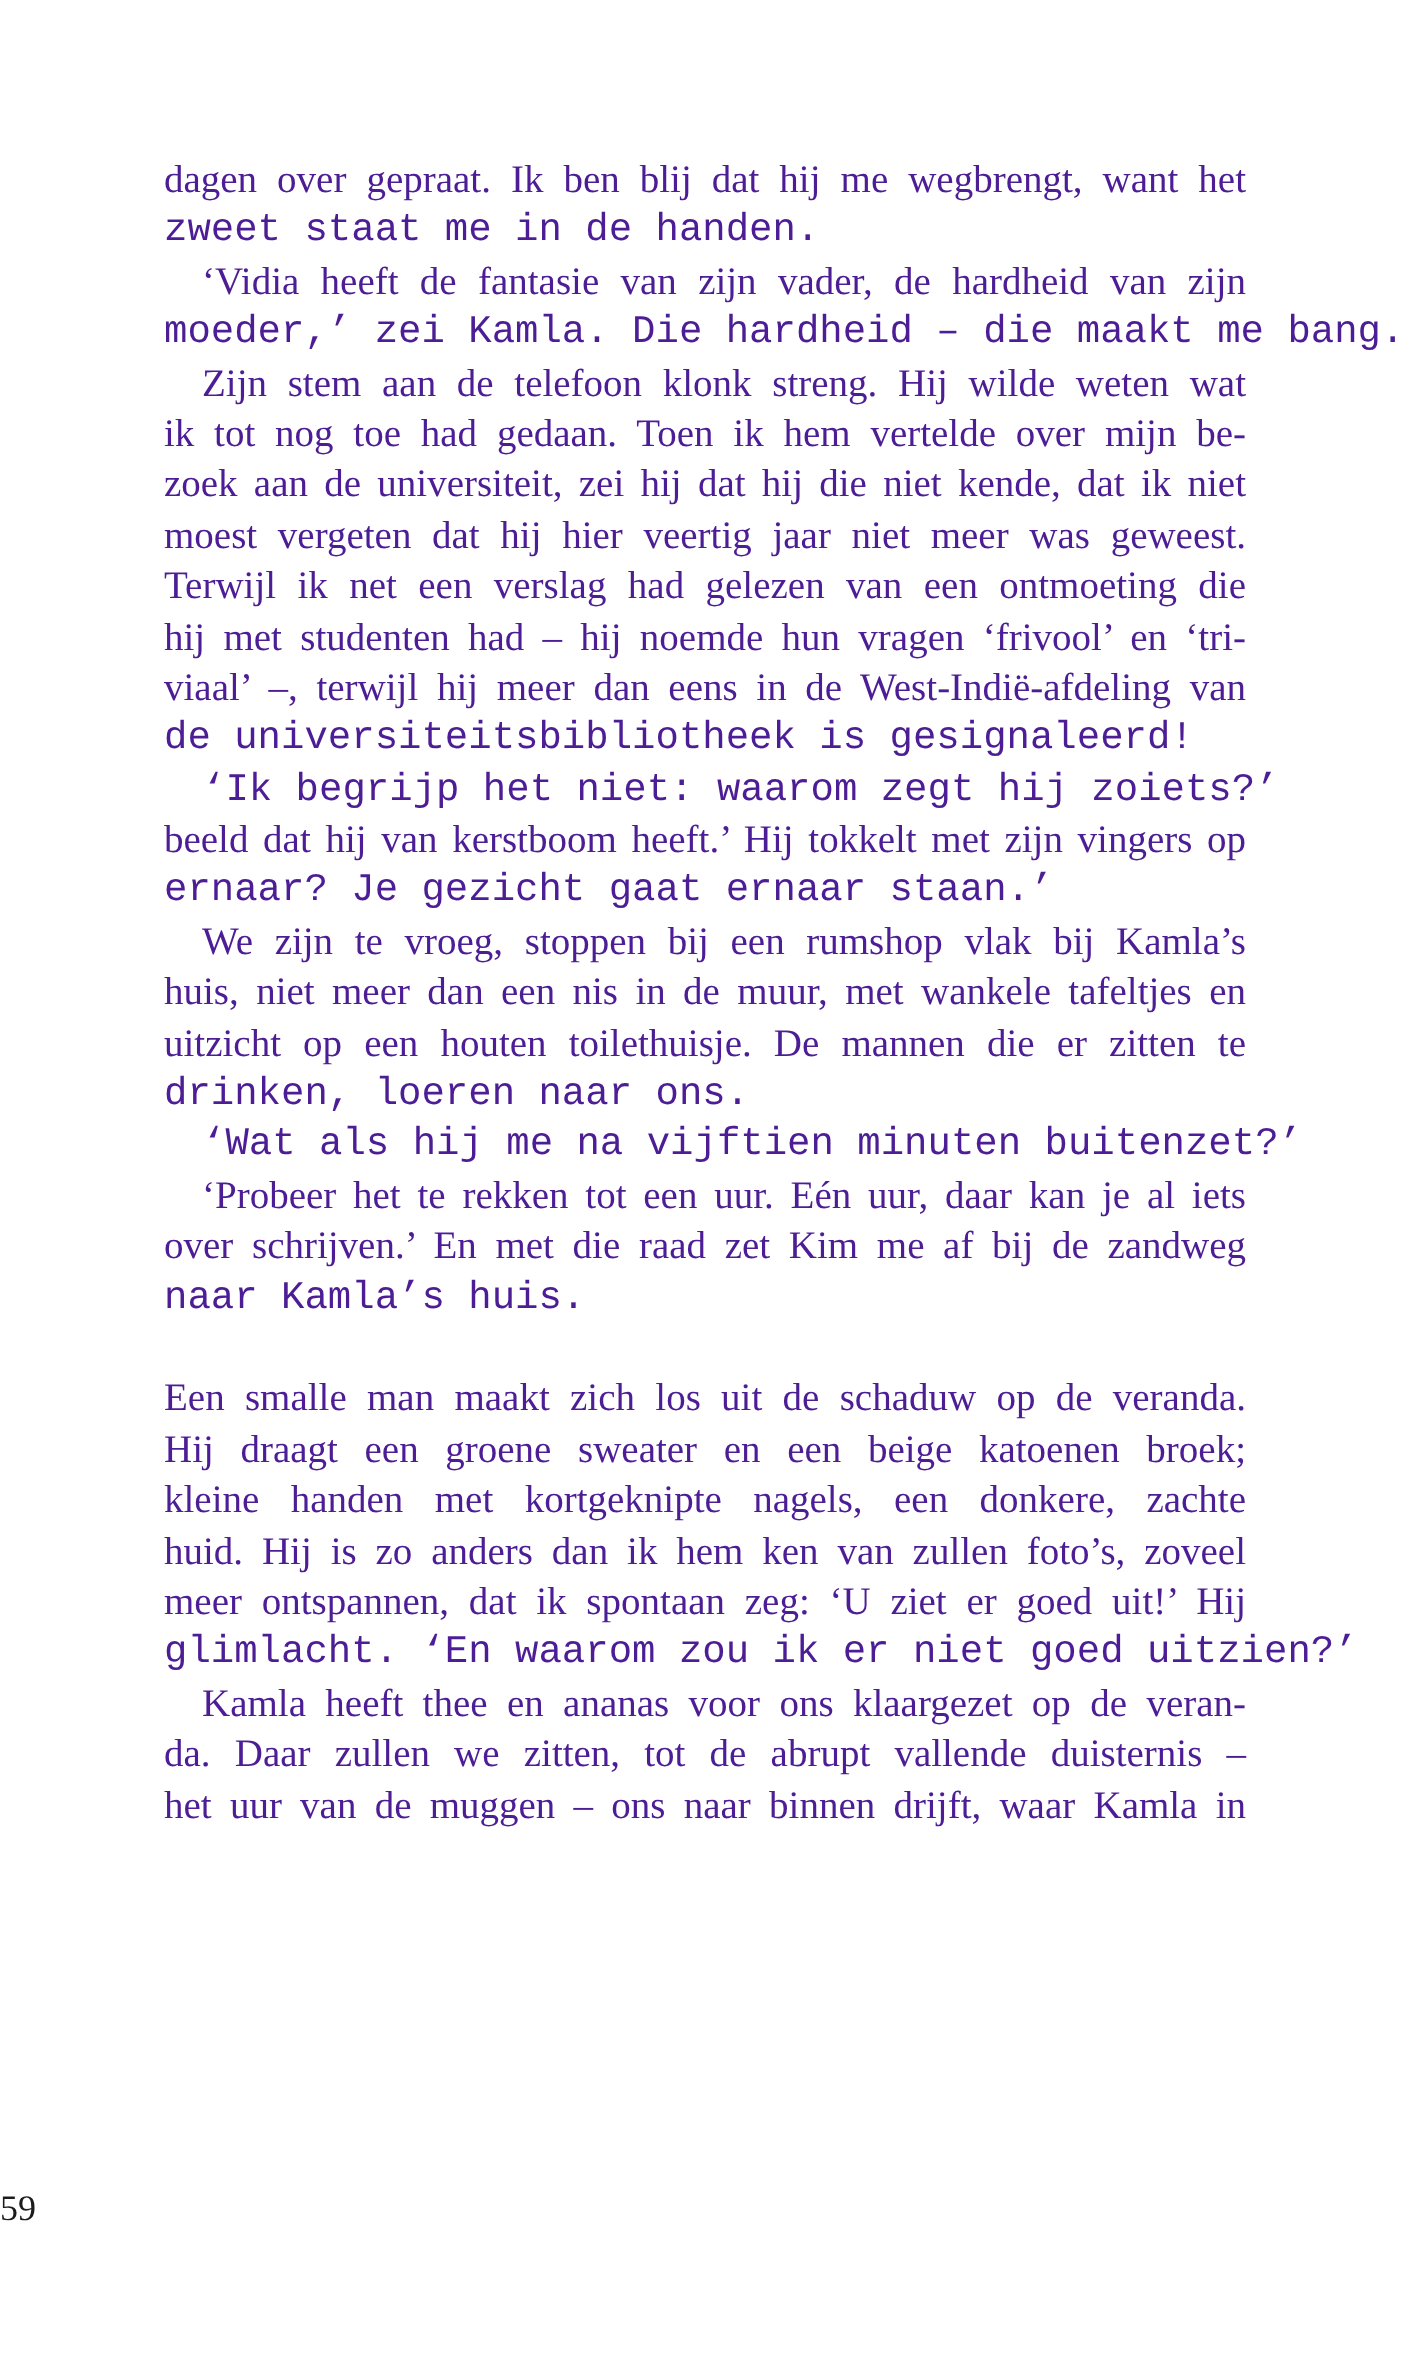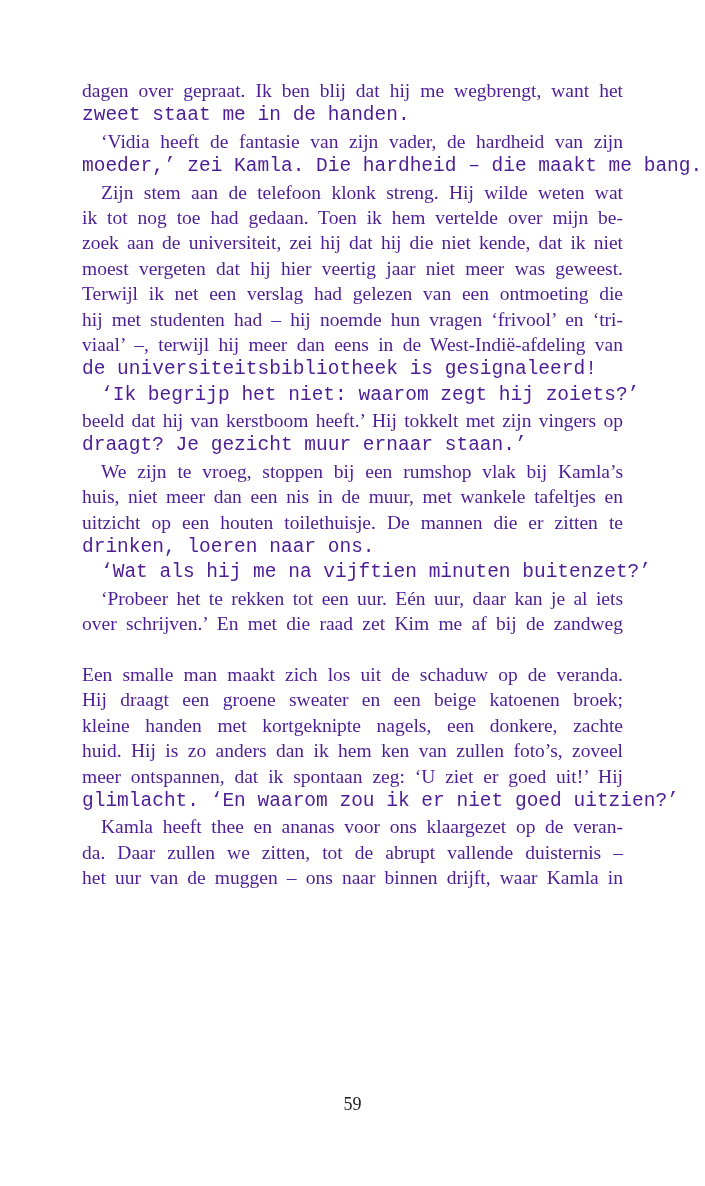--- a/index.html
+++ b/index.html
@@ -7,21 +7,21 @@
   .page {
     position: absolute; left: 82px; top: 78px; width: 541px;
     font-family: "Liberation Serif", "DejaVu Serif", serif;
     font-size: 19.5px; line-height: 25.4px; color: #4c1d95;
   }
   .line { display: block; white-space: nowrap; text-align: justify; text-align-last: justify; height: 25.4px; }
   .line.last { text-align-last: left; font-family: Liberation Mono, monospace; }
   .line.indent { padding-left: 19px; }
   .gap { display: block; height: 25.4px; }
   .page-number {
-    position: absolute; top: 1094px; left: 0; width: 705px; text-align: center;
+    position: absolute; top: 1094px; left: 0; width: 705px; text-align: left;
     font-family: "Liberation Serif", "DejaVu Serif", serif;
     font-size: 18px; color: #1c1c1c;
   }
 </style>
 </head>
 <body>
 
 <div class="page" id="page-body">
     <div>
       <span class="line">dagen over gepraat. Ik ben blij dat hij me wegbrengt, want het</span>
@@ -39,34 +39,35 @@
       <span class="line">Terwijl ik net een verslag had gelezen van een ontmoeting die</span>
       <span class="line">hij met studenten had – hij noemde hun vragen ‘frivool’ en ‘tri-</span>
       <span class="line">viaal’ –, terwijl hij meer dan eens in de West-Indië-afdeling van</span>
       <span class="line last">de universiteitsbibliotheek is gesignaleerd!</span>
     </div>
     <div>
       <span class="line indent last">‘Ik begrijp het niet: waarom zegt hij zoiets?’</span>
     </div>
     <div>
       <span class="line">beeld dat hij van kerstboom heeft.’ Hij tokkelt met zijn vingers op</span>
-      <span class="line last">draagt? Je gezicht muur ernaar staan.’</span>
+      <span class="line last">ernaar? Je gezicht gaat ernaar staan.’</span>
     </div>
     <div>
       <span class="line indent">We zijn te vroeg, stoppen bij een rumshop vlak bij Kamla’s</span>
       <span class="line">huis, niet meer dan een nis in de muur, met wankele tafeltjes en</span>
       <span class="line">uitzicht op een houten toilethuisje. De mannen die er zitten te</span>
       <span class="line last">drinken, loeren naar ons.</span>
     </div>
     <div>
       <span class="line indent last">‘Wat als hij me na vijftien minuten buitenzet?’</span>
     </div>
     <div>
       <span class="line indent">‘Probeer het te rekken tot een uur. Eén uur, daar kan je al iets</span>
       <span class="line">over schrijven.’ En met die raad zet Kim me af bij de zandweg</span>
+      <span class="line last">naar Kamla’s huis.</span>
     </div>
     <span class="gap"></span>
     <div>
       <span class="line">Een smalle man maakt zich los uit de schaduw op de veranda.</span>
       <span class="line">Hij draagt een groene sweater en een beige katoenen broek;</span>
       <span class="line">kleine handen met kortgeknipte nagels, een donkere, zachte</span>
       <span class="line">huid. Hij is zo anders dan ik hem ken van zullen foto’s, zoveel</span>
       <span class="line">meer ontspannen, dat ik spontaan zeg: ‘U ziet er goed uit!’ Hij</span>
       <span class="line last">glimlacht. ‘En waarom zou ik er niet goed uitzien?’</span>
     </div>

